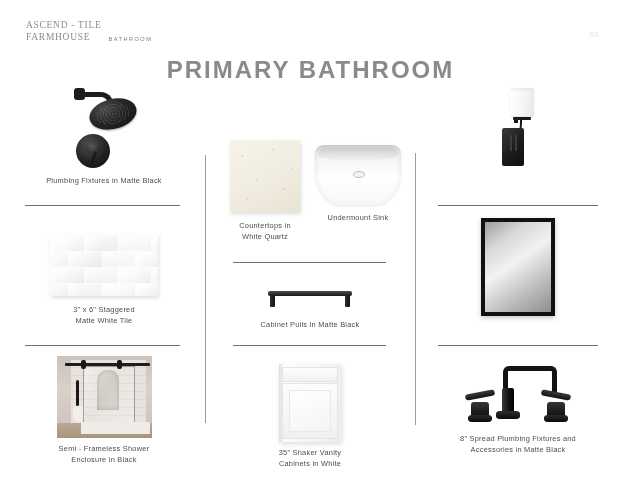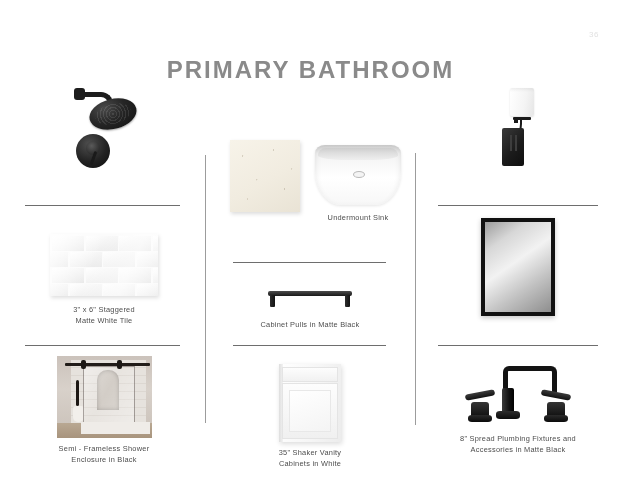--- a/index.html
+++ b/index.html
@@ -401,20 +401,27 @@
     background: linear-gradient(180deg, #2a2a2a, #0b0b0b);
     border-radius: 4px / 3px;
   }
   .fa-escutch.l { left: 5px; }
   .fa-escutch.r { right: 5px; }
 </style>
 </head>
 <body>
 
 <div class="header">
+  <div class="brand">
+    <div>
+      <div class="brand-mark">ASCEND - TILE</div>
+      <div class="brand-mark">FARMHOUSE</div>
+    </div>
+    <div class="brand-sub">BATHROOM</div>
+  </div>
   <div class="page-num">36</div>
 </div>
 
 <div class="board-title">PRIMARY BATHROOM</div>
 
 <div class="vdiv left"></div>
 <div class="vdiv right"></div>
 
 <div class="hdiv" style="left:25px;  top:205px; width:155px;"></div>
 <div class="hdiv" style="left:25px;  top:345px; width:155px;"></div>
@@ -423,20 +430,21 @@
 <div class="hdiv" style="left:438px; top:205px; width:160px;"></div>
 <div class="hdiv" style="left:438px; top:345px; width:160px;"></div>
 
 <div class="cell" style="left:20px; top:82px; width:168px;">
   <div class="art shower-wrap">
     <div class="sh-flange"></div>
     <div class="sh-arm"></div>
     <div class="sh-head"></div>
     <div class="sh-valve"></div>
   </div>
+  <div class="caption" style="margin-top:2px;">Plumbing Fixtures in Matte Black</div>
 </div>
 
 <div class="cell" style="left:22px; top:234px; width:164px;">
   <div class="art tile-swatch">
     <div class="tile-row r0">
         <i></i>
         <i></i>
         <i></i>
         <i></i>
       </div>
@@ -476,20 +484,22 @@
     <div class="encl-roller" style="left:60px;"></div>
     <div class="encl-floor"></div>
     <div class="encl-pan"></div>
   </div>
   <div class="caption" style="margin-top:6px;">Semi - Frameless Shower
 Enclosure in Black</div>
 </div>
 
 <div class="cell" style="left:222px; top:140px; width:86px;">
   <div class="art quartz"></div>
+  <div class="caption" style="margin-top:9px;">Countertops in
+White Quartz</div>
 </div>
 
 <div class="cell" style="left:310px; top:145px; width:96px;">
   <div class="art sink">
     <div class="sink-body"></div>
     <div class="sink-rim"></div>
     <div class="sink-drain"></div>
   </div>
   <div class="caption" style="margin-top:8px;">Undermount Sink</div>
 </div>

